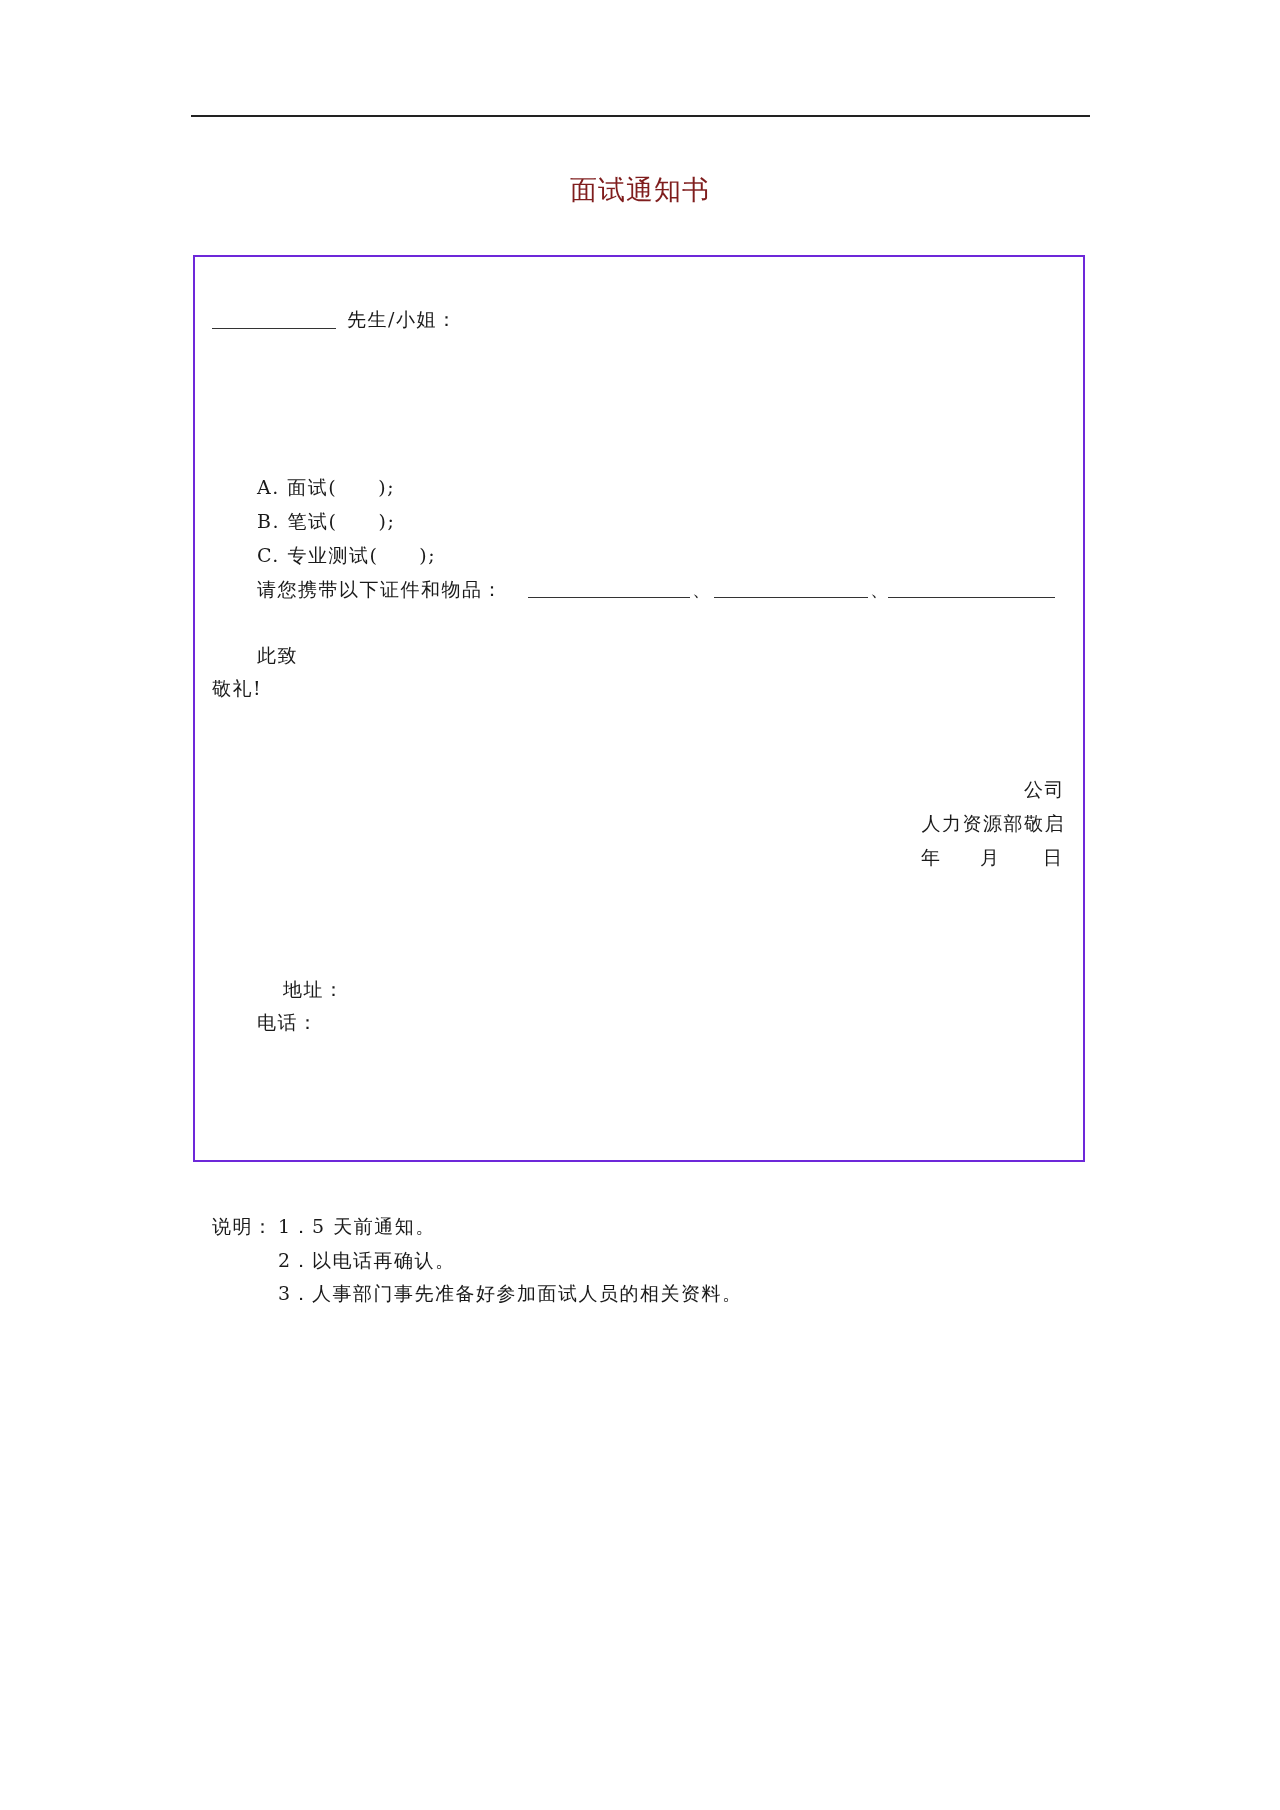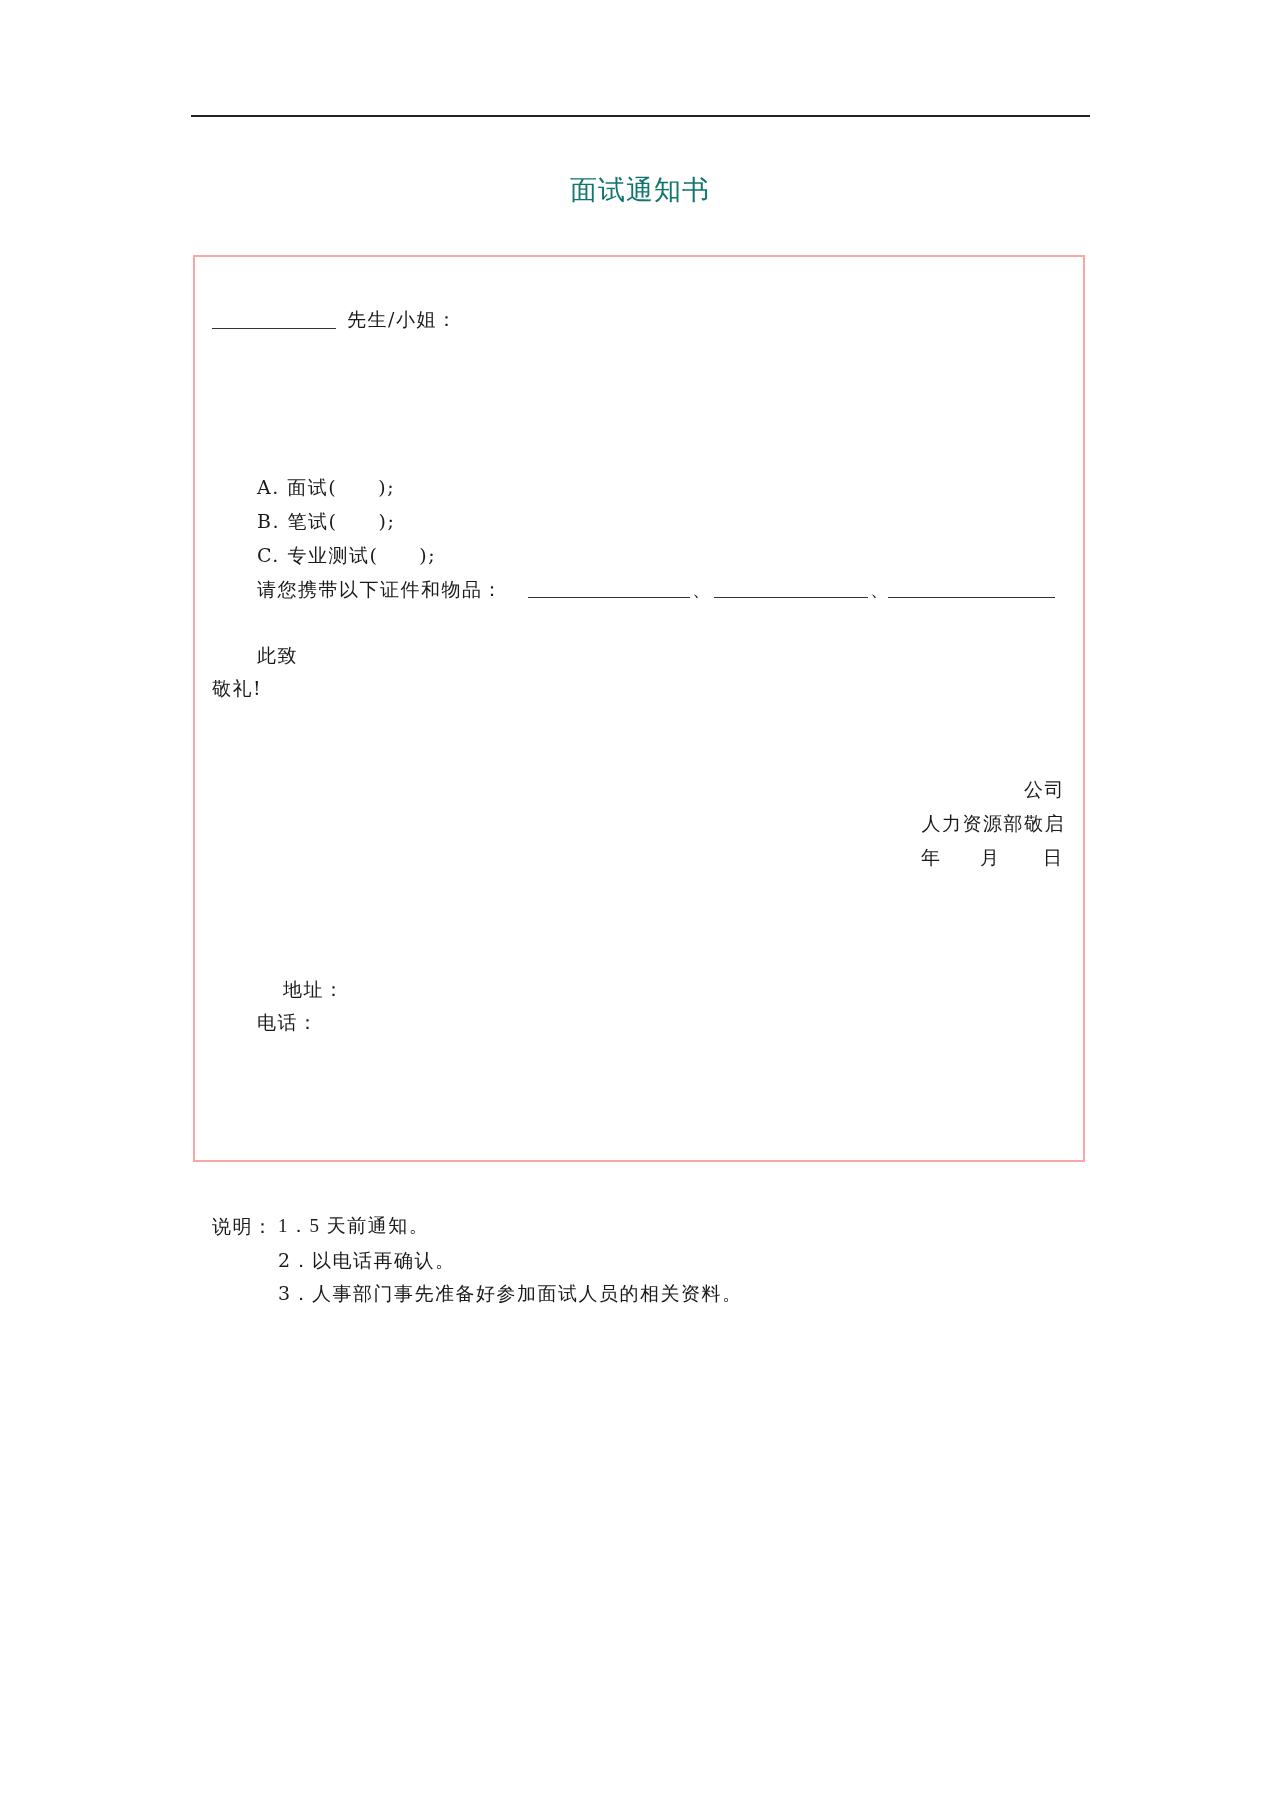--- a/index.html
+++ b/index.html
@@ -8,25 +8,25 @@
     font-family: "DejaVu Serif", "Liberation Serif", serif;
     color: #1a1a1a;
   }
   .abs { position: absolute; white-space: nowrap; }
   .rule-top {
     position: absolute; left: 191px; top: 115px; width: 899px; height: 0;
     border-top: 2px solid #222;
   }
   .title {
     position: absolute; left: 0; width: 1280px; top: 172px;
-    text-align: center; font-size: 27px; letter-spacing: 1px; color: #0f766e;
+    text-align: center; font-size: 27px; letter-spacing: 1px; color: #7f1d1d;
   }
   .box {
     position: absolute; left: 193px; top: 255px; width: 888px; height: 903px;
-    border: 2px solid #fca5a5; box-sizing: content-box;
+    border: 2px solid #6d28d9; box-sizing: content-box;
   }
   .txt { font-size: 19px; line-height: 24px; letter-spacing: 1.5px; }
   .blank {
     display: inline-block; border-bottom: 1px solid #333; height: 18px;
     vertical-align: baseline; margin: 0 1px;
   }
   .blank-abs { position: absolute; height: 0; border-top: 1px solid #333; }
 </style>
 </head>
 <body>
@@ -71,15 +71,15 @@
     <span style="position:absolute; left:0;">年</span>
     <span style="position:absolute; left:59px;">月</span>
     <span style="position:absolute; left:122px;">日</span>
   </div>
 
   <div class="abs txt" style="left:62px; top:720px;margin-left:26px;">地址：</div>
   <div class="abs txt" style="left:62px; top:753px;">电话：</div>
 </div>
 
 <div class="abs txt" style="left:212px; top:1214px;">说明：</div>
-<div class="abs txt" style="left:278px; top:1214px;font-family:Liberation Serif, serif;">1．5 天前通知。</div>
+<div class="abs txt" style="left:278px; top:1214px;">1．5 天前通知。</div>
 <div class="abs txt" style="left:278px; top:1248px;">2．以电话再确认。</div>
 <div class="abs txt" style="left:278px; top:1281px;">3．人事部门事先准备好参加面试人员的相关资料。</div>
 
 </body></html>

